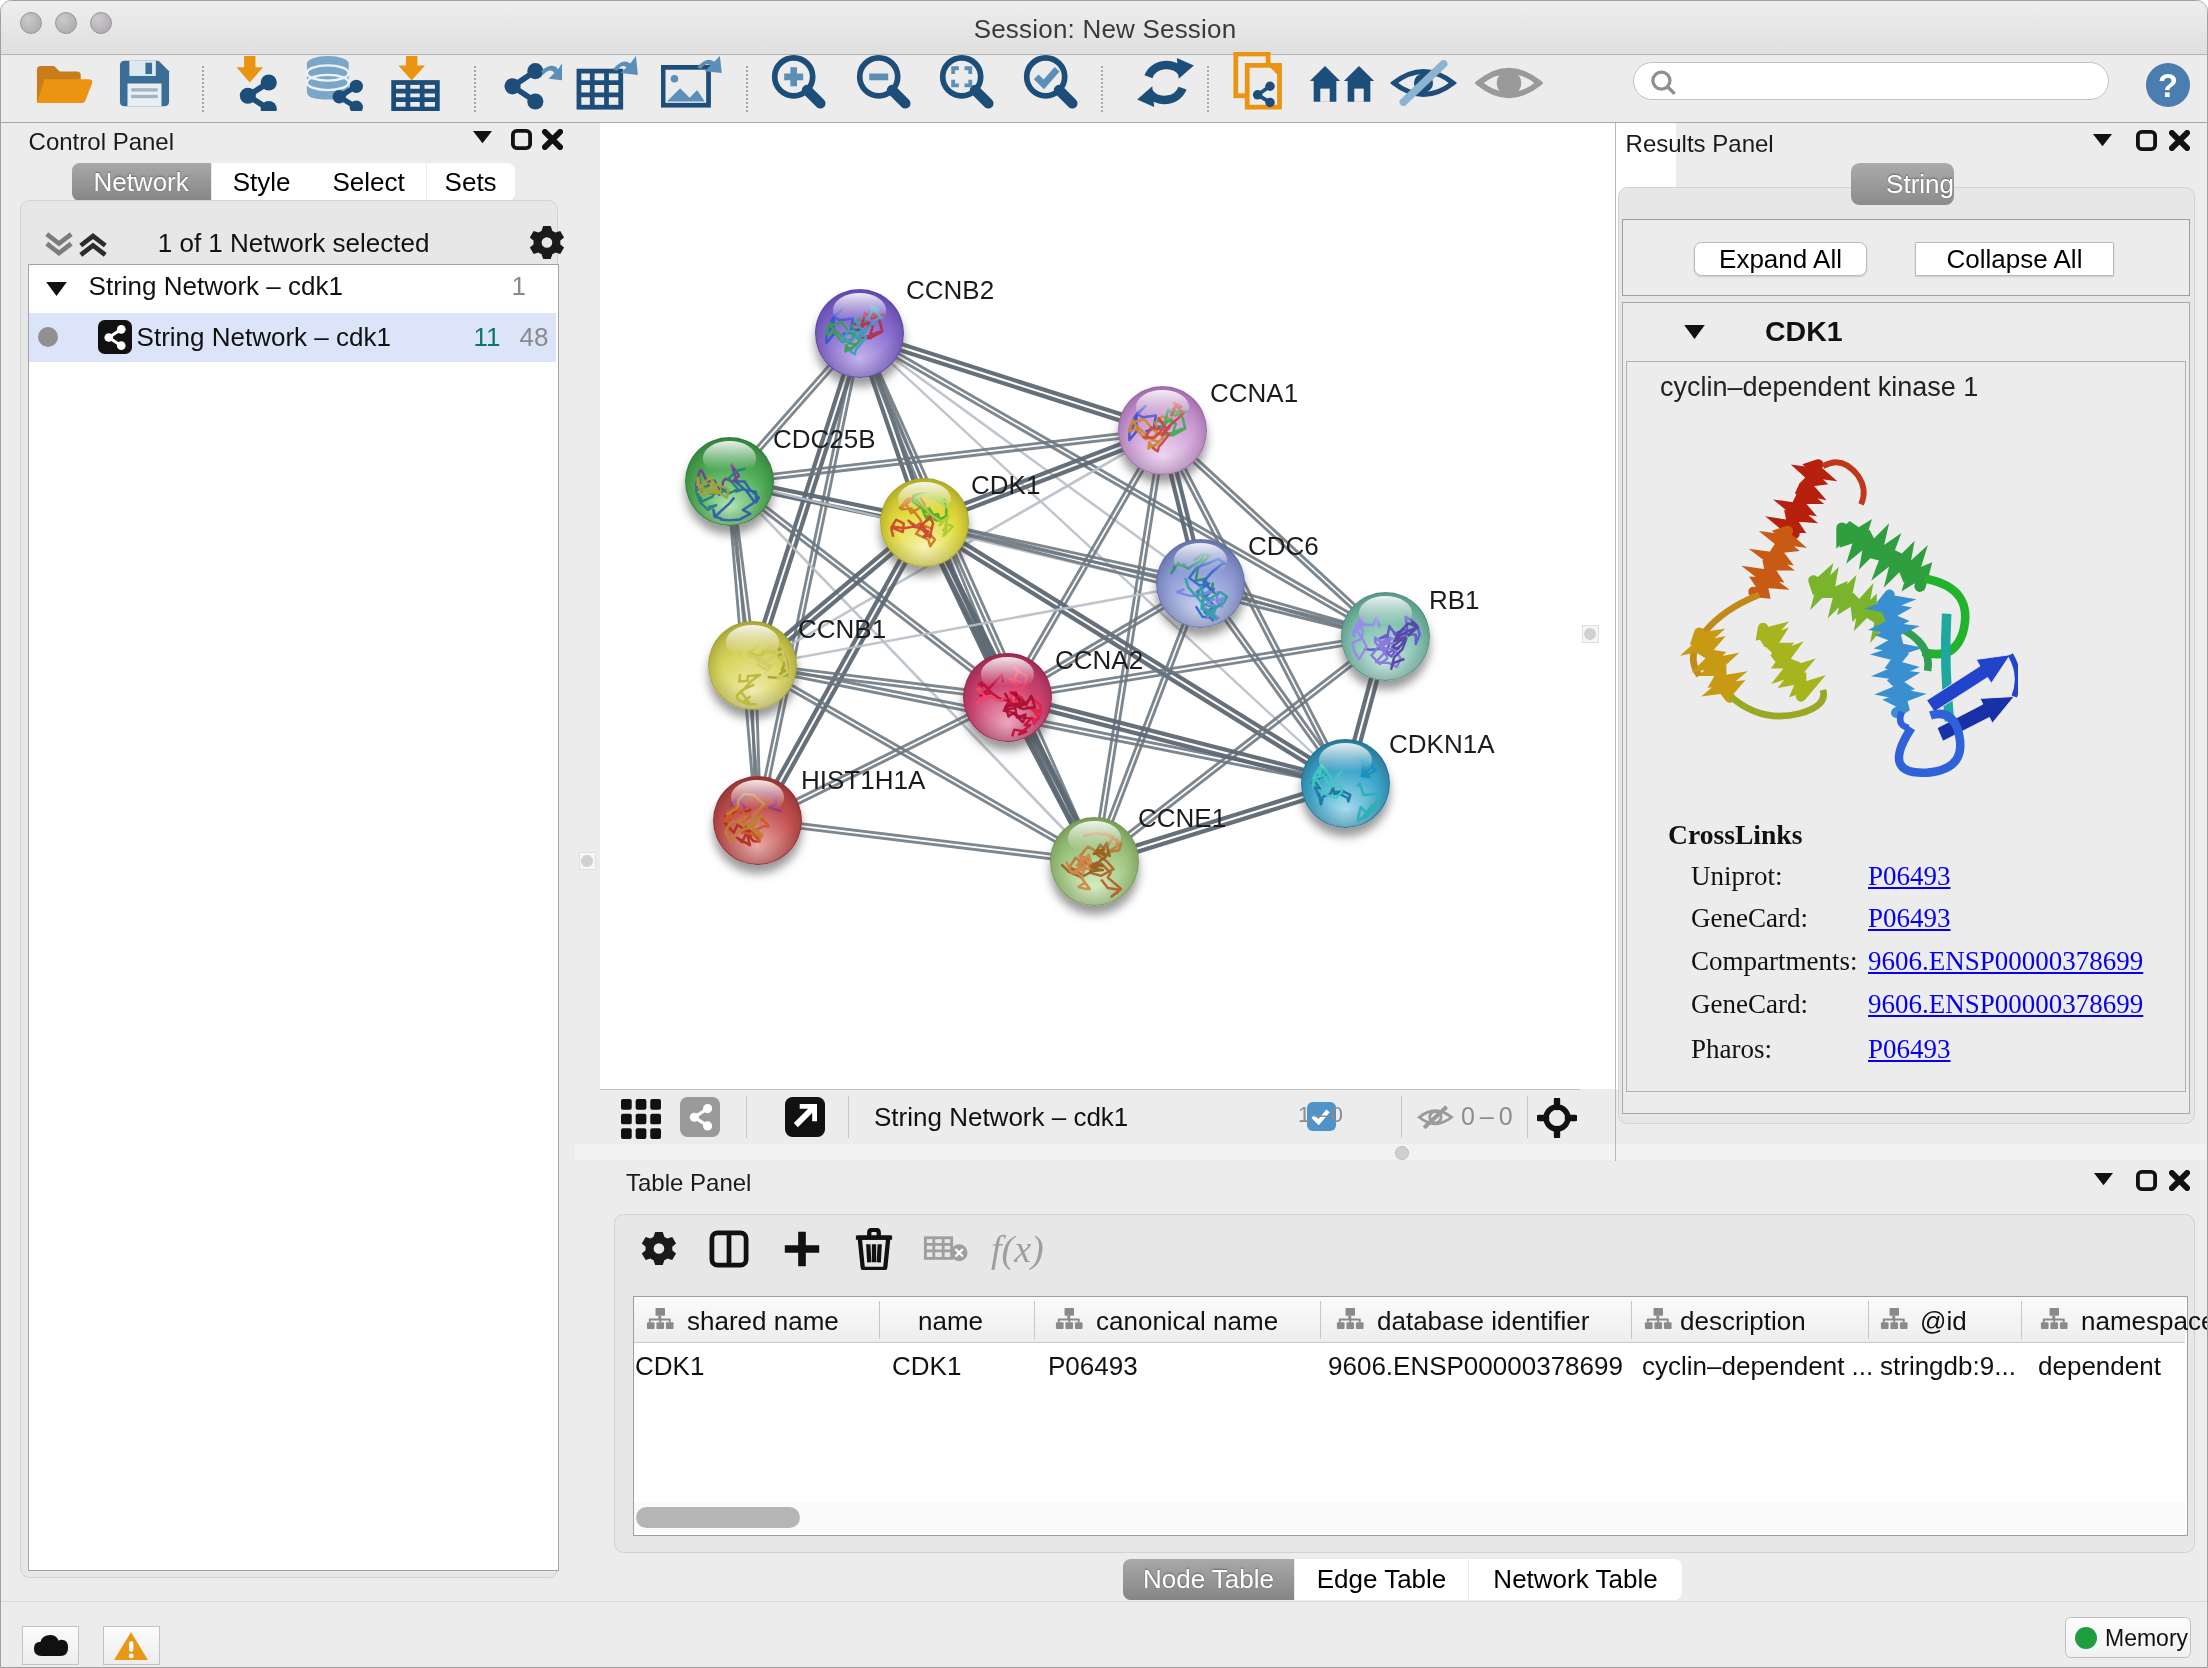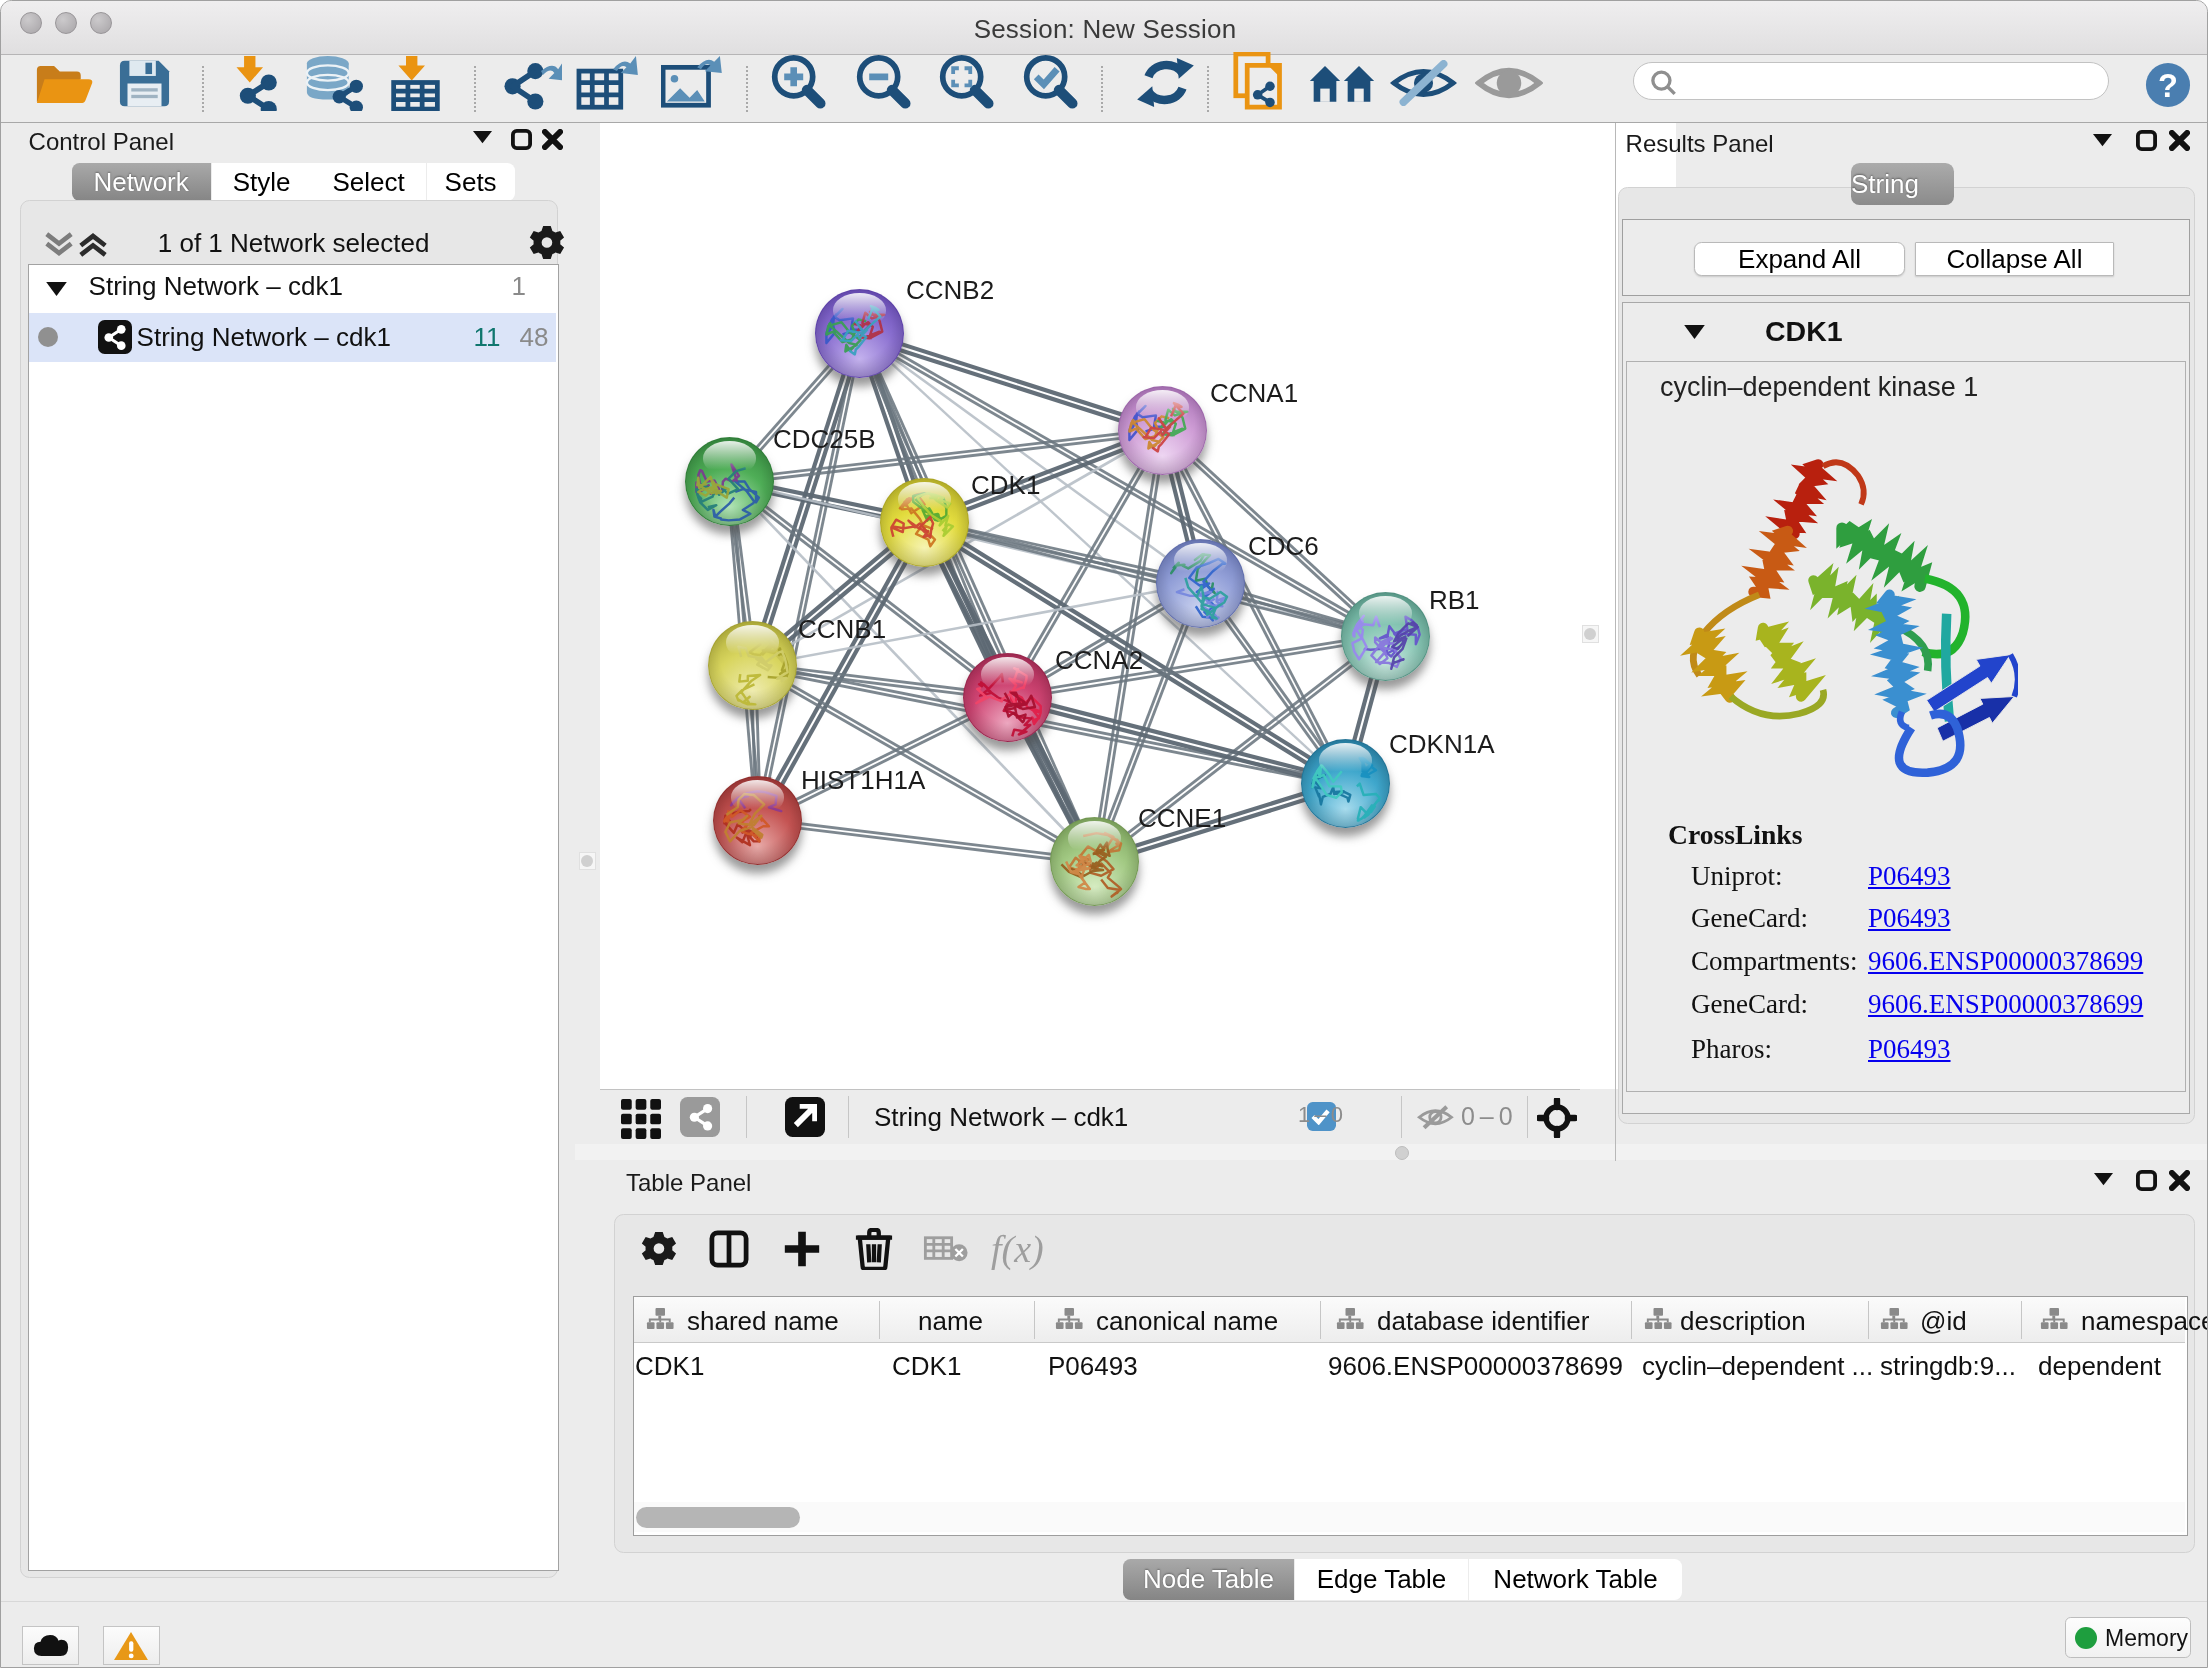--- a/index.html
+++ b/index.html
@@ -482,23 +482,23 @@
       <svg class="abs" style="left:475px;top:10.5px" width="19" height="13.3" viewBox="0 0 20 14">
         <path d="M0 0 L20 0 L10 13 Z" fill="#111"></path>
       </svg>
       <svg class="abs" style="left:518px;top:6.7px" width="21" height="21" viewBox="0 0 22 22">
         <rect x="2" y="2" width="18" height="18" rx="4" fill="none" stroke="#111" stroke-width="4"></rect>
       </svg>
       <svg class="abs" style="left:551px;top:6.7px" width="21" height="21" viewBox="0 0 22 22">
         <path d="M3 3 L19 19 M19 3 L3 19" stroke="#111" stroke-width="6" stroke-linecap="round"></path>
       </svg>
       <div class="panecontainer" style="left:0px;top:64px;width:577px;height:937px"></div>
-      <div class="abs" style="left:233px;top:40px;width:103px;height:42px;background:linear-gradient(#ababab,#8b8b8b);border-radius:8.6px;color:#fff;font-size:26px;text-align:left;line-height:42px;text-shadow:0 -1px 1.9px rgba(0,0,0,.4)">String</div>
+      <div class="abs" style="left:233px;top:40px;width:103px;height:42px;background:linear-gradient(#ababab,#8b8b8b);border-radius:8.6px;color:#fff;font-size:26px;text-align:right;line-height:42px;text-shadow:0 -1px 1.9px rgba(0,0,0,.4)">String</div>
       <div class="abs" style="left:3.8px;top:96px;width:568px;height:77px;border:1.9px solid #9f9f9f;background:#ececec"></div>
-      <div class="abs" style="left:76px;top:119px;width:211px;height:34px;background:#fff;border:1px solid #b9b9b9;border-radius:7.6px;font-size:26px;text-align:center;line-height:32px;box-shadow:0 1px 1.9px rgba(0,0,0,.15)">Expand All</div>
+      <div class="abs" style="left:76px;top:119px;width:173px;height:34px;background:#fff;border:1px solid #b9b9b9;border-radius:7.6px;font-size:26px;text-align:center;line-height:32px;box-shadow:0 1px 1.9px rgba(0,0,0,.15)">Expand All</div>
       <div class="abs" style="left:297px;top:119px;width:199px;height:34px;background:#fff;border:1px solid #b9b9b9;border-radius:1px;font-size:26px;text-align:center;line-height:32px;box-shadow:0 1px 1.9px rgba(0,0,0,.15)">Collapse All</div>
       <div class="abs" style="left:3.8px;top:179px;width:568px;height:812px;border:1px solid #a8a8a8;background:#ececec"></div>
       <svg class="abs" style="left:66px;top:202px" width="21" height="15" viewBox="0 0 22 16">
         <path d="M0 0 L22 0 L11 15 Z" fill="#111"></path>
       </svg>
       <div class="abs" style="left:147px;top:192px;font-size:28.5px;font-weight:bold;color:#111">CDK1</div>
       <div class="abs" style="left:7.6px;top:238px;width:560px;height:731px;border:1px solid #b0b0b0;background:#ececec"></div>
       <div class="abs" style="left:42px;top:249px;font-size:27px;color:#222">cyclin–dependent kinase 1</div>
       <svg class="abs" style="left:28.5px;top:314px" width="371" height="344" viewBox="0 0 390 360">
         <path d="M180 28 L174 30 L183 38 L168 36 L178 45 L170 46 L167 49 L174 57 L159 54 L171 64 L161 64 L159 68 L165 75 L151 73 L163 83 L151 82 L152 87 L156 93 L143 91 L155 101" fill="none" stroke="#b8200e" stroke-width="11" stroke-linecap="round"></path>

